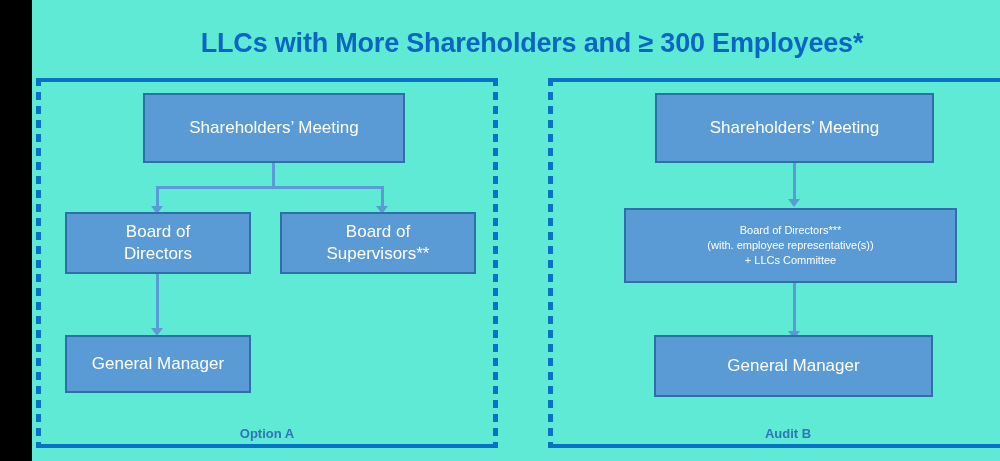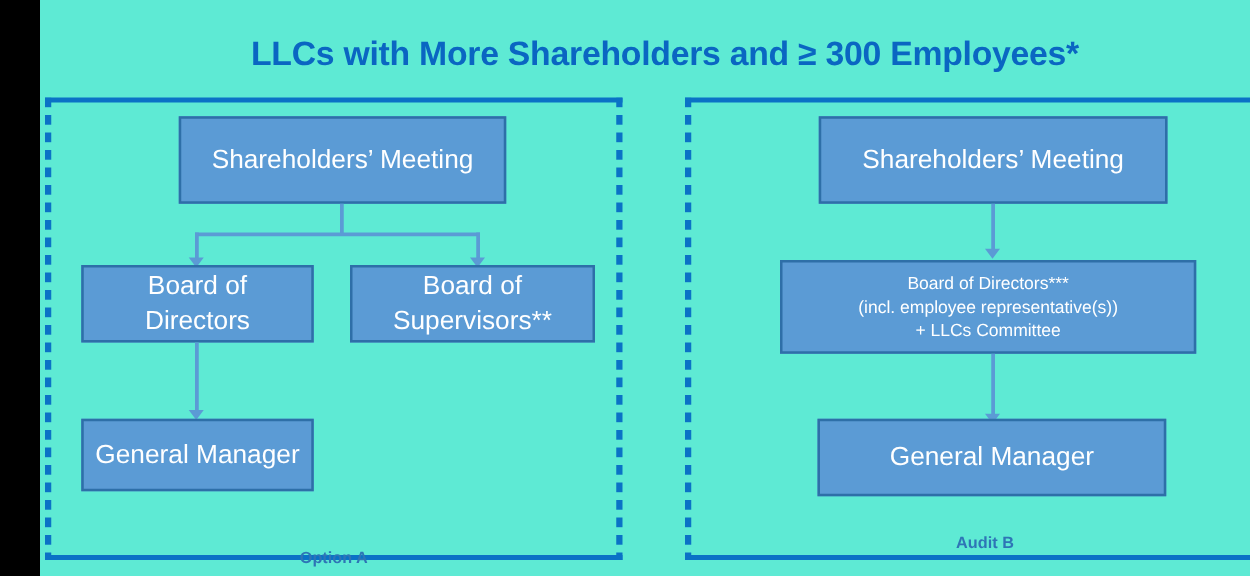--- a/index.html
+++ b/index.html
@@ -49,26 +49,26 @@
   .node {
     position: absolute;
     box-sizing: border-box;
     background: #5B9BD5;
     border: 2px solid #2E6FA8;
     color: #FFFFFF;
     display: flex;
     align-items: center;
     justify-content: center;
     text-align: center;
-    font-size: 21px;
+    font-size: 17px;
     line-height: 1.32;
     padding: 2px 6px;
   }
   .node.multiline {
-    font-size: 14px;
+    font-size: 11px;
     line-height: 1.35;
   }
   .conn {
     position: absolute;
     background: #5B9BD5;
   }
   .conn-v { width: 3px; }
   .conn-h { height: 3px; }
   .arrowhead {
     position: absolute;
@@ -116,38 +116,38 @@
 Directors</div>
 
     <div class="node" style="left:244px; top:134px; width:196px; height:62px; white-space:pre-line;">Board of
 Supervisors**</div>
 
     <div class="conn conn-v" style="left:120px; top:196px; width:3px; height:56px;"></div>
     <div class="arrowhead" style="left:115px; top:250px;"></div>
 
     <div class="node" style="left:29px; top:257px; width:186px; height:58px;">General Manager</div>
 
-    <div class="option-label" style="left:0; top:360px; width:462px;">Option A</div>
+    <div class="option-label" style="left:0; top:348px; width:462px;">Option A</div>
   </div>
 
   <div class="panel" style="left:516px; top:78px; width:480px; height:370px;">
 
     <div class="panel-edge edge-solid-h" style="left:0; top:0; width:480px;"></div>
     <div class="panel-edge edge-solid-h" style="left:0; top:366px; width:480px;"></div>
     <div class="panel-edge edge-dash-v" style="left:0; top:0; height:370px;"></div>
     <div class="panel-edge edge-dash-v" style="left:475px; top:0; height:370px;"></div>
 
     <div class="node" style="left:107px; top:15px; width:279px; height:70px;">Shareholders’ Meeting</div>
 
     <div class="conn conn-v" style="left:245px; top:85px; width:3px; height:38px;"></div>
     <div class="arrowhead" style="left:240px; top:121px;"></div>
 
     <div class="node multiline" style="left:76px; top:130px; width:333px; height:75px; flex-direction:column;">
       <div>Board of Directors***</div>
-      <div>(incl. employee representative(s))</div>
+      <div>(with. employee representative(s))</div>
       <div>+ LLCs Committee</div>
     </div>
 
     <div class="conn conn-v" style="left:245px; top:205px; width:3px; height:50px;"></div>
     <div class="arrowhead" style="left:240px; top:253px;"></div>
 
     <div class="node" style="left:106px; top:257px; width:279px; height:62px;">General Manager</div>
 
     <div class="option-label" style="left:0; top:348px; width:480px;">Audit B</div>
   </div>

